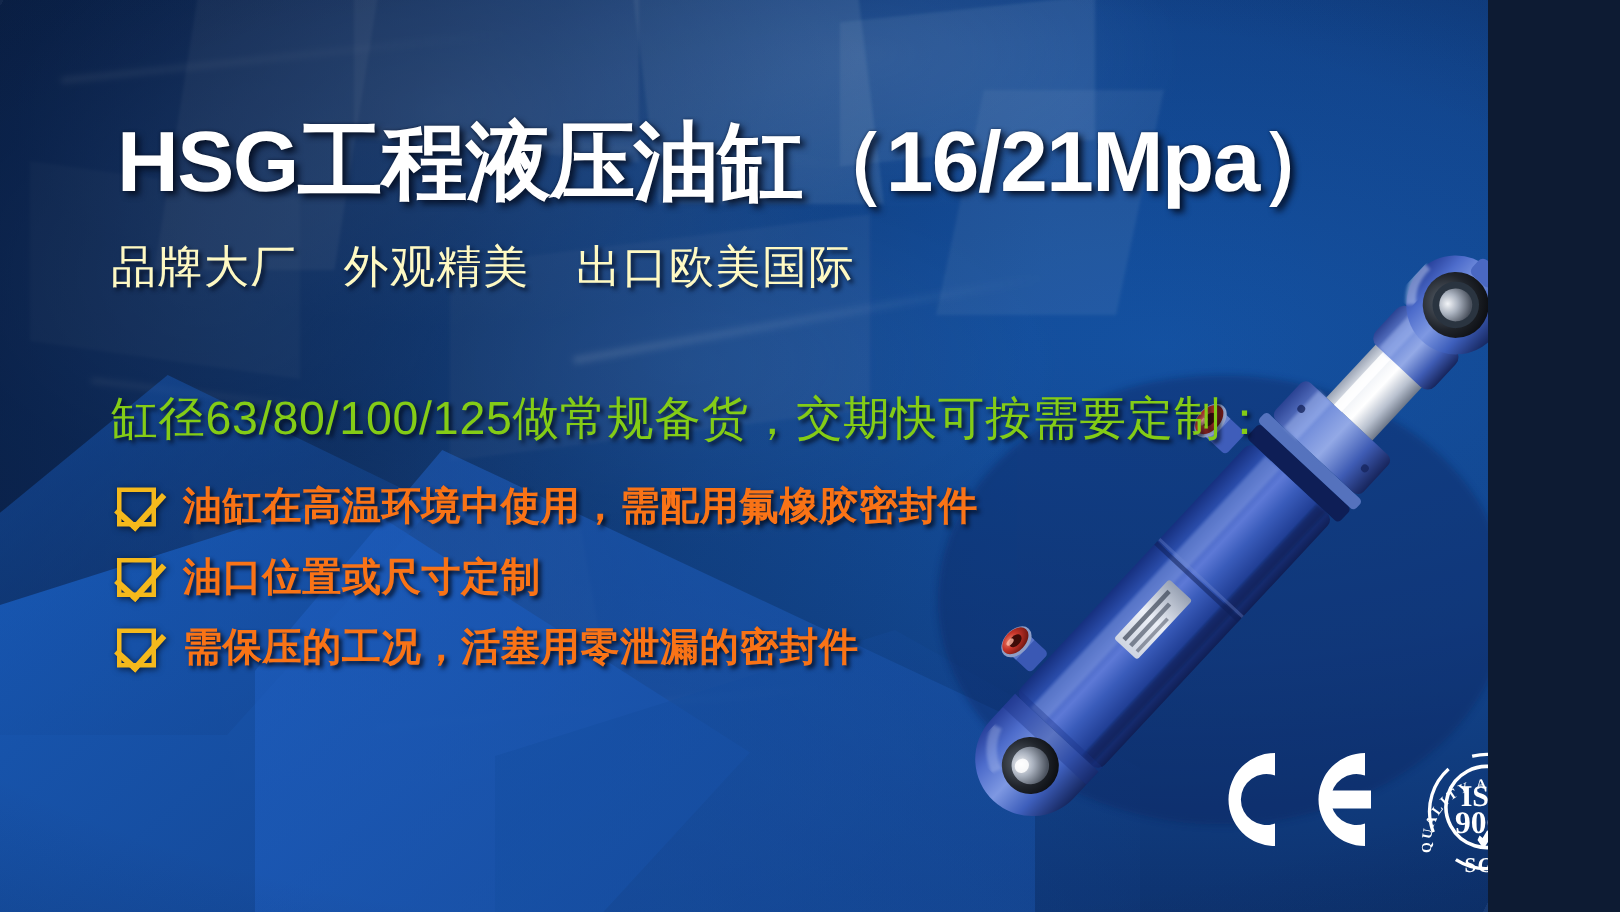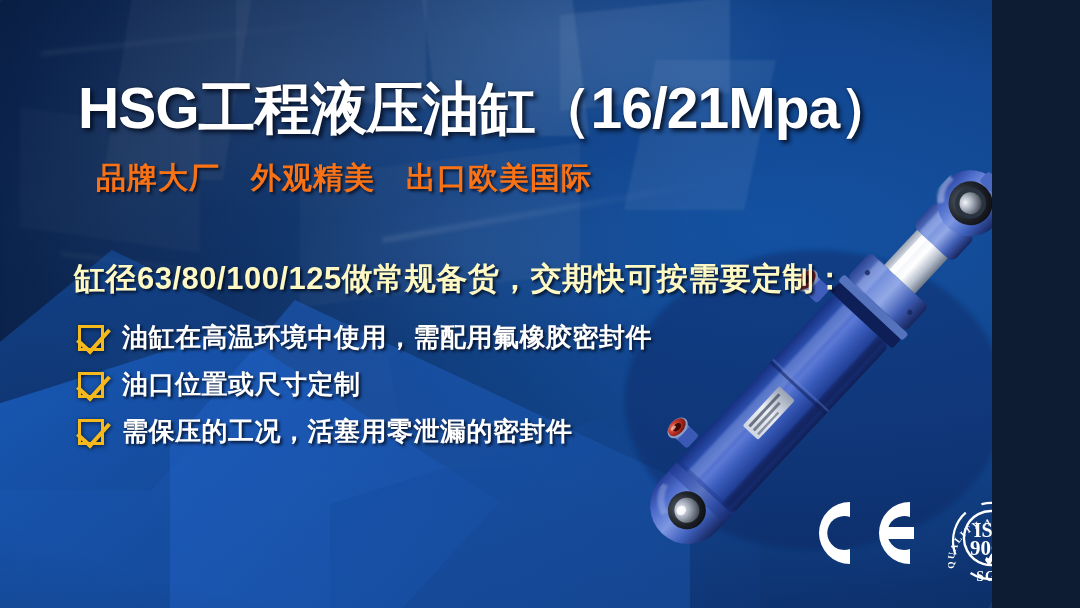--- a/index.html
+++ b/index.html
@@ -118,36 +118,36 @@
     font-size: 57px;
     font-weight: bold;
     color: #ffffff;
     letter-spacing: -1px;
     line-height: 1.08;
     text-shadow: 3px 3px 4px rgba(3,12,30,.85), 0 0 2px rgba(3,12,30,.6);
     white-space: nowrap;
   }
   .subhead {
     position: absolute;
-    left: 96px;
+    left: 74px;
     top: 158px;
     font-size: 30px;
-    font-weight: bold;
-    color: #f97316;
+    font-weight: normal;
+    color: #fef9c3;
     letter-spacing: 1px;
     text-shadow: 2px 2px 3px rgba(3,12,30,.85);
     white-space: nowrap;
   }
   .lead {
     position: absolute;
     left: 74px;
     top: 258px;
     font-size: 31px;
-    font-weight: bold;
-    color: #fef9c3;
+    font-weight: normal;
+    color: #84cc16;
     letter-spacing: .5px;
     text-shadow: 2px 2px 3px rgba(3,12,30,.9);
     white-space: nowrap;
   }
   #bullets {
     position: absolute;
     left: 78px;
     top: 314px;
     width: 760px;
   }
@@ -173,21 +173,21 @@
     top: -7px;
     width: 15px;
     height: 27px;
     border-right: 4px solid #f5b91c;
     border-bottom: 4px solid #f5b91c;
     transform: rotate(42deg);
   }
   .bullet-text {
     font-size: 26px;
     font-weight: bold;
-    color: #ffffff;
+    color: #f97316;
     letter-spacing: .5px;
     white-space: nowrap;
     text-shadow: 2px 2px 3px rgba(3,12,30,.9);
   }
 
   
   #ce-mark {
     position: absolute;
     left: 806px;
     top: 497px;

